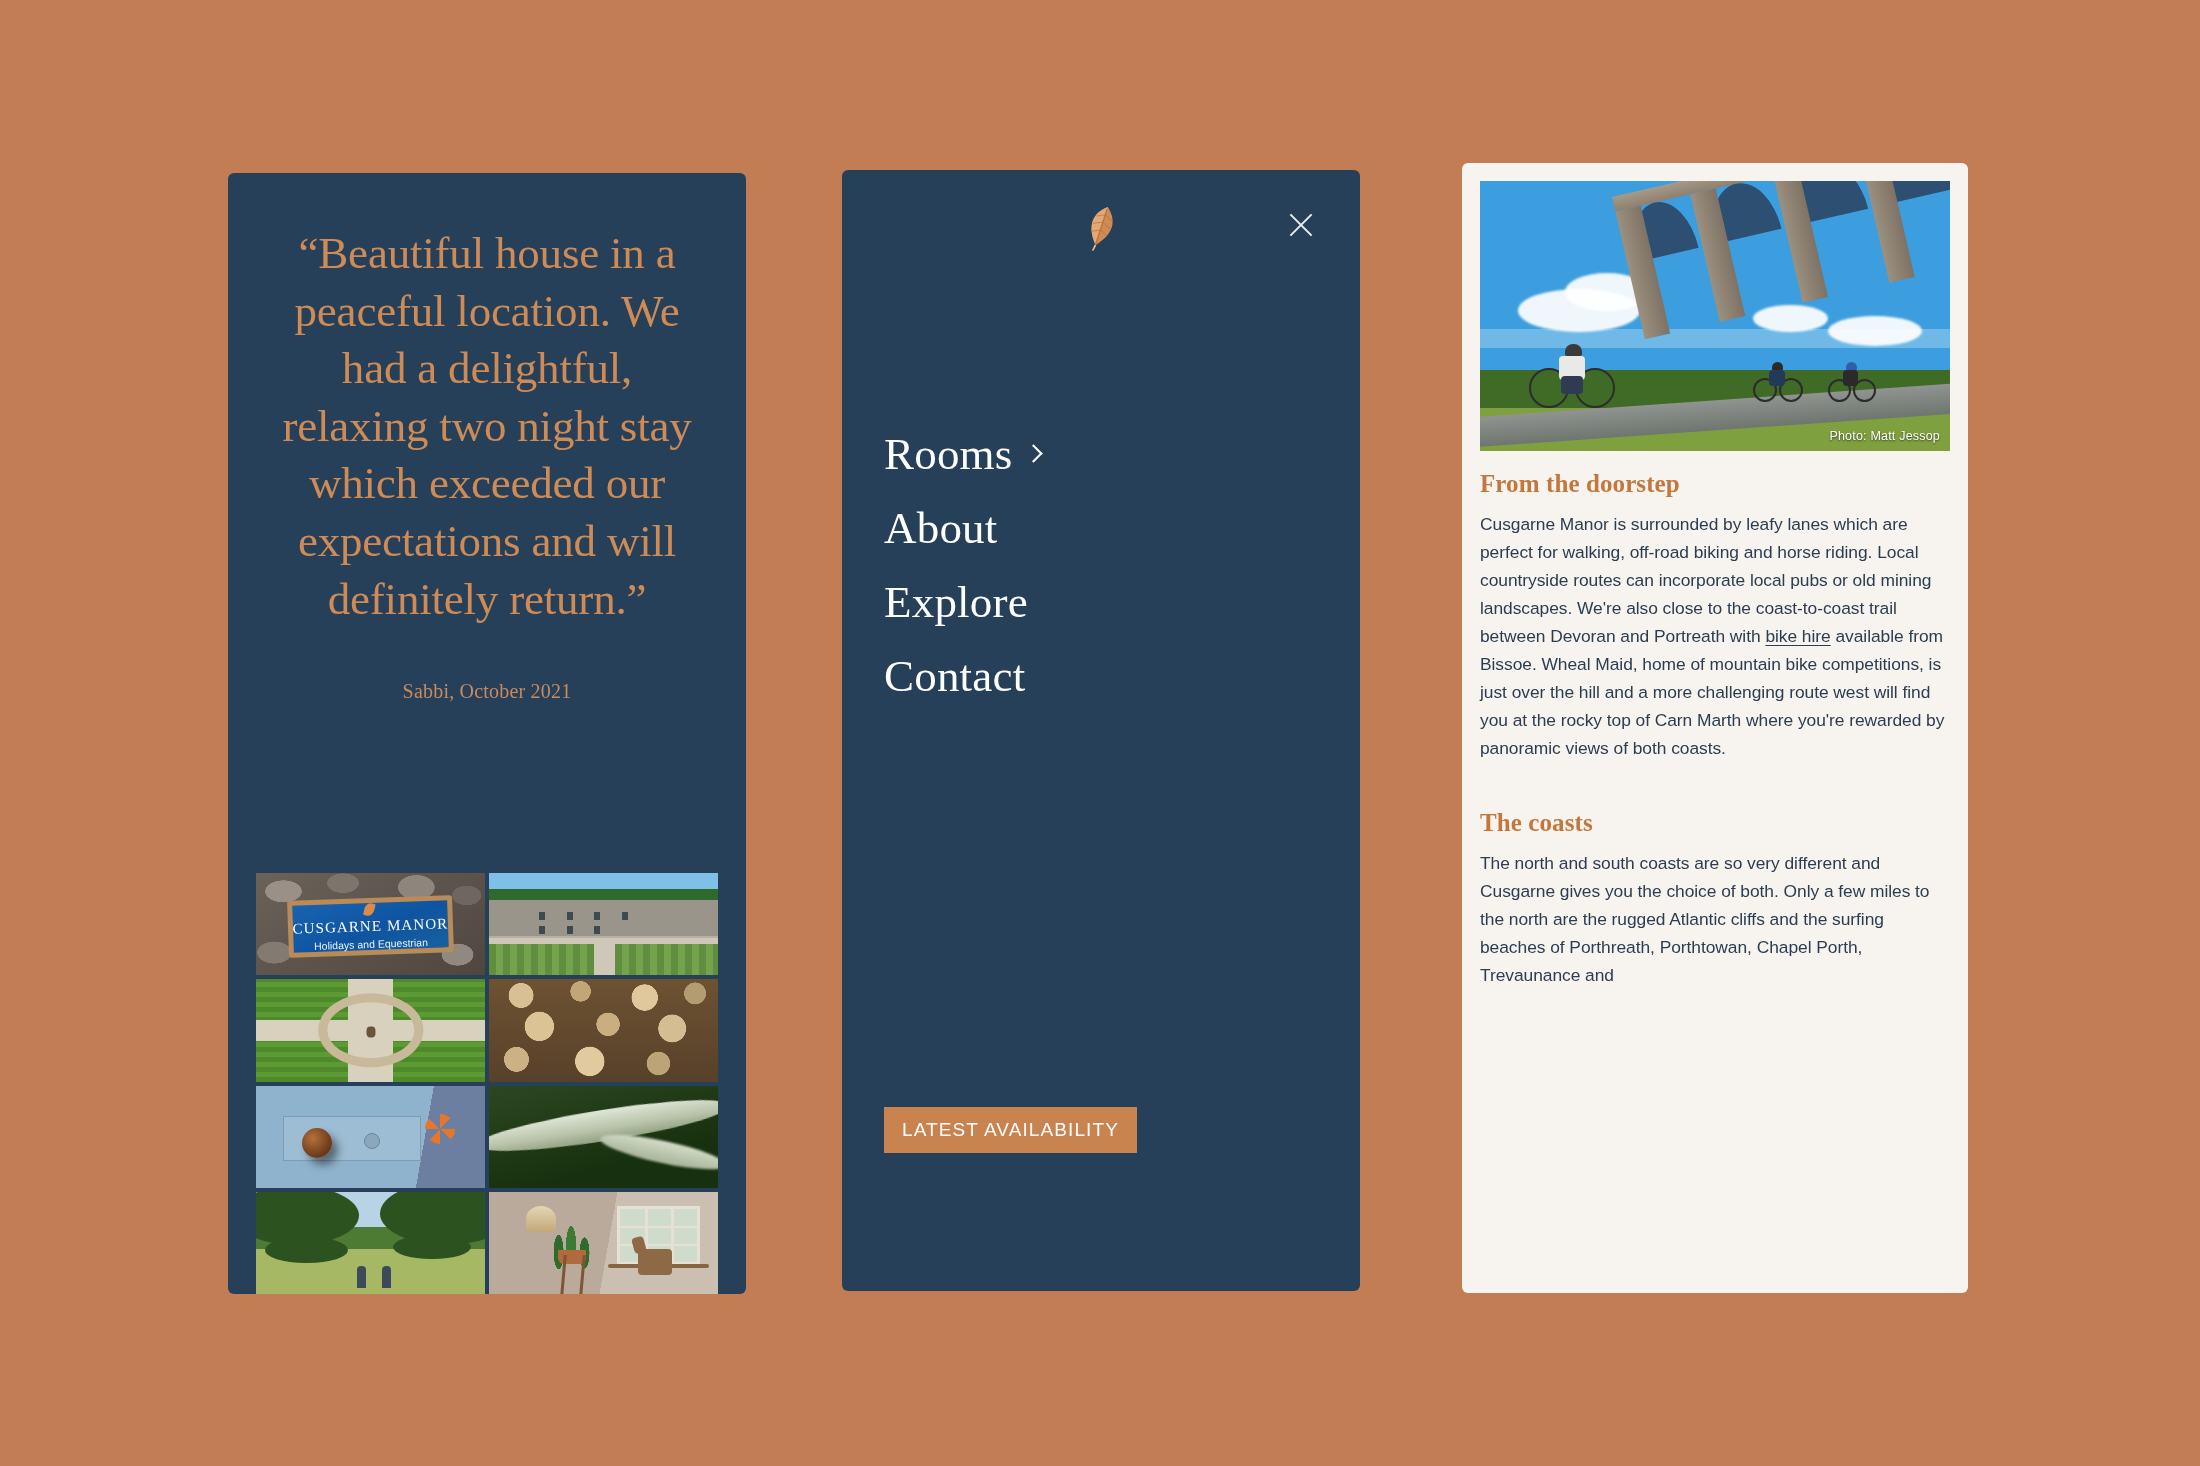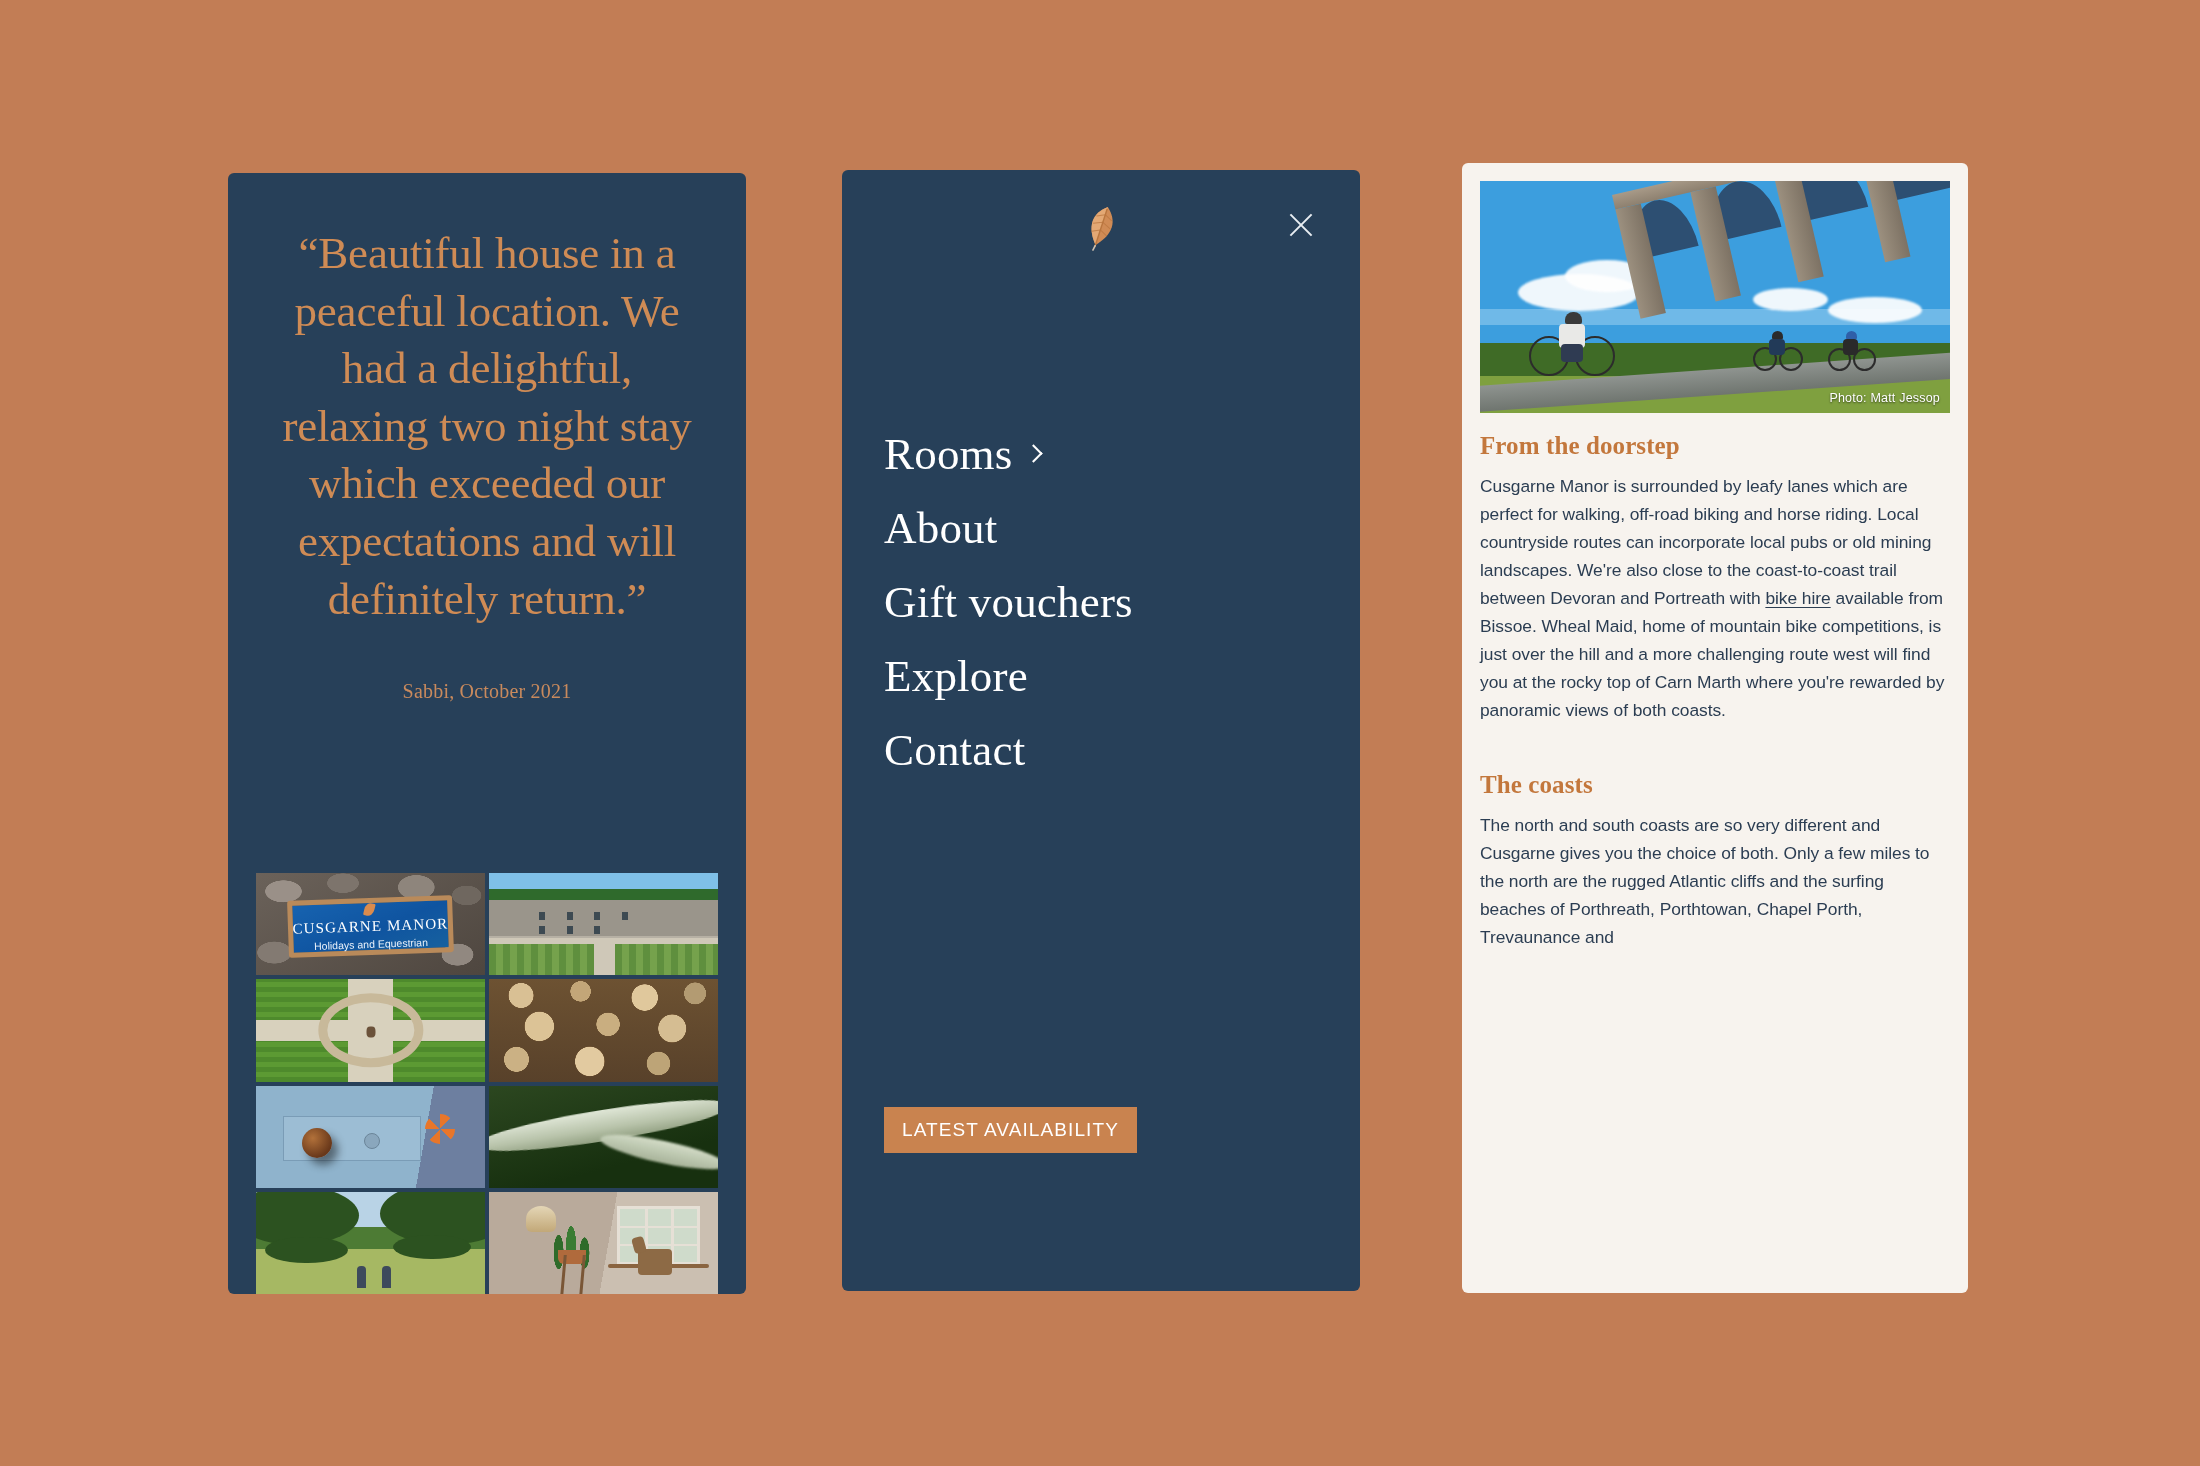--- a/index.html
+++ b/index.html
@@ -433,21 +433,21 @@
     background: #f7f3ee;
   }
 
   .explore-scroll {
     padding: 18px 18px 0 18px;
   }
 
   .photo-card {
     position: relative;
     width: 100%;
-    height: 232px;
+    height: 270px;
     overflow: hidden;
     background: #2a4d6e;
   }
 
   .credit {
     position: absolute;
     right: 10px;
     bottom: 8px;
     color: #ffffff;
     font-size: 12.5px;
@@ -672,23 +672,20 @@
       <div class="close-btn" aria-label="Close menu"></div>
     </div>
 
     <ul class="menu-list">
       <li class="menu-item">
         <span>Rooms</span>
         <span class="chev"></span>
       </li>
       <li class="menu-item">
         <span>About</span>
-      </li>
-      <li class="menu-item">
-        <span>Gift vouchers</span>
       </li>
       <li class="menu-item">
         <span>Explore</span>
       </li>
       <li class="menu-item">
         <span>Contact</span>
       </li>
     </ul>
 
     <button class="avail-btn">LATEST AVAILABILITY</button>

